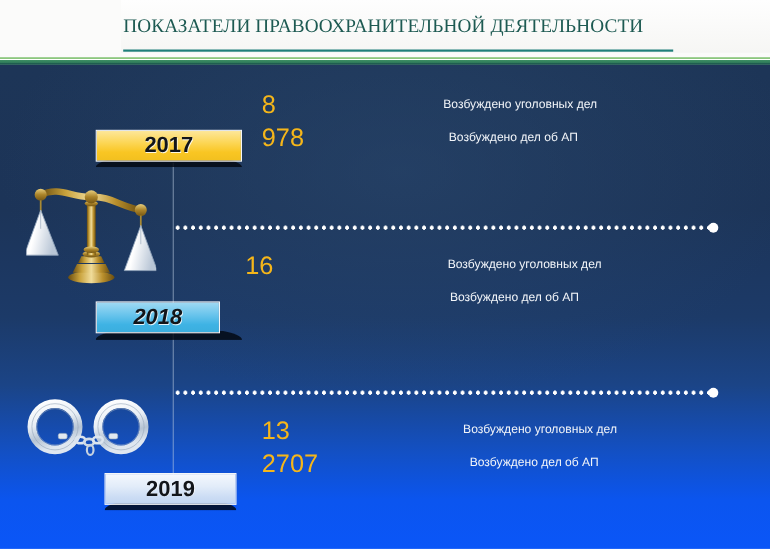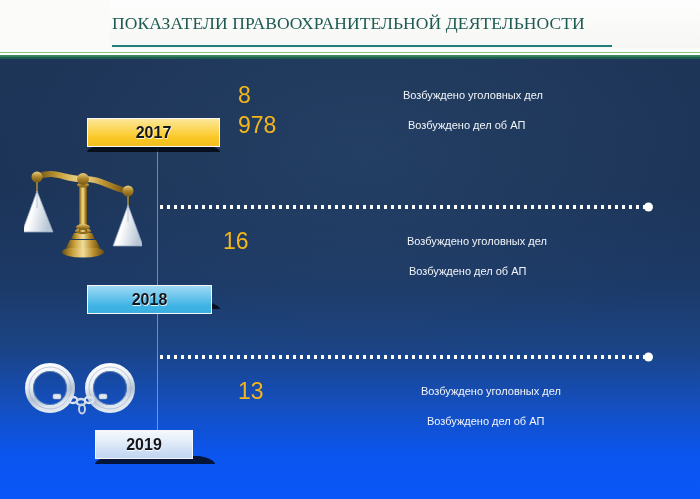--- a/index.html
+++ b/index.html
@@ -120,21 +120,21 @@
     border: 1px solid #f4f6f8;
     box-sizing: border-box;
     z-index: 4;
   }
   .year-chip .year-text {
     position: absolute;
     left: 0; right: 0;
     top: 50%;
     transform: translateY(-50%);
     text-align: center;
-    font-size: 16px;
+    font-size: 20px;
     font-weight: bold;
     color: #12151a;
     text-shadow: 0.6px 0.6px 0 rgba(255,255,255,0.85);
     font-family: "Liberation Sans", sans-serif;
   }
   .chip-shadow {
     position: absolute;
     height: 12px;
     border-radius: 50% / 100% 100% 0 0;
     background: transparent;
@@ -144,27 +144,28 @@
     filter: blur(0.4px);
   }
 
   .chip-2017 {
     left: 87px; top: 118px; width: 133px;
     background: linear-gradient(to bottom, #fde79a 0%, #fcd552 42%, #f9c623 72%, #f2c01f 100%);
   }
   .shadow-2017 { left: 87px; top: 140px; width: 133px; }
 
   .chip-2018 {
-    left: 87px; top: 285px; width: 125px;
+    left: 87px; top: 274px; width: 113px;
     background: linear-gradient(to bottom, #9fd9f3 0%, #6ec6ed 38%, #3fb3e4 74%, #3aaede 100%);
+    font-style: italic;
   }
   .shadow-2018 { left: 87px; top: 297px; width: 133px; }
 
   .chip-2019 {
-    left: 95px; top: 430px; width: 98px;
+    left: 95px; top: 430px; width: 120px;
     background: linear-gradient(to bottom, #f4f8fd 0%, #e2ecf9 42%, #cbdcf4 78%, #c2d6f2 100%);
   }
   .shadow-2019 { left: 95px; top: 452px; width: 120px; }
 
   
   .stat-group { position: absolute; }
   .stat-row {
     position: relative;
     height: 30px;
   }
@@ -339,17 +340,18 @@
       <span class="stat-label" style="left:186px;">Возбуждено дел об АП</span>
     </div>
   </div>
 
   <div class="stat-group" style="left:238px; top:376px; width:430px;">
     <div class="stat-row">
       <span class="stat-value">13</span>
       <span class="stat-label" style="left:183px;">Возбуждено уголовных дел</span>
     </div>
     <div class="stat-row">
+      <span class="stat-value">2707</span>
       <span class="stat-label" style="left:189px;">Возбуждено дел об АП</span>
     </div>
   </div>
 
 </div>
 
 </body></html>

